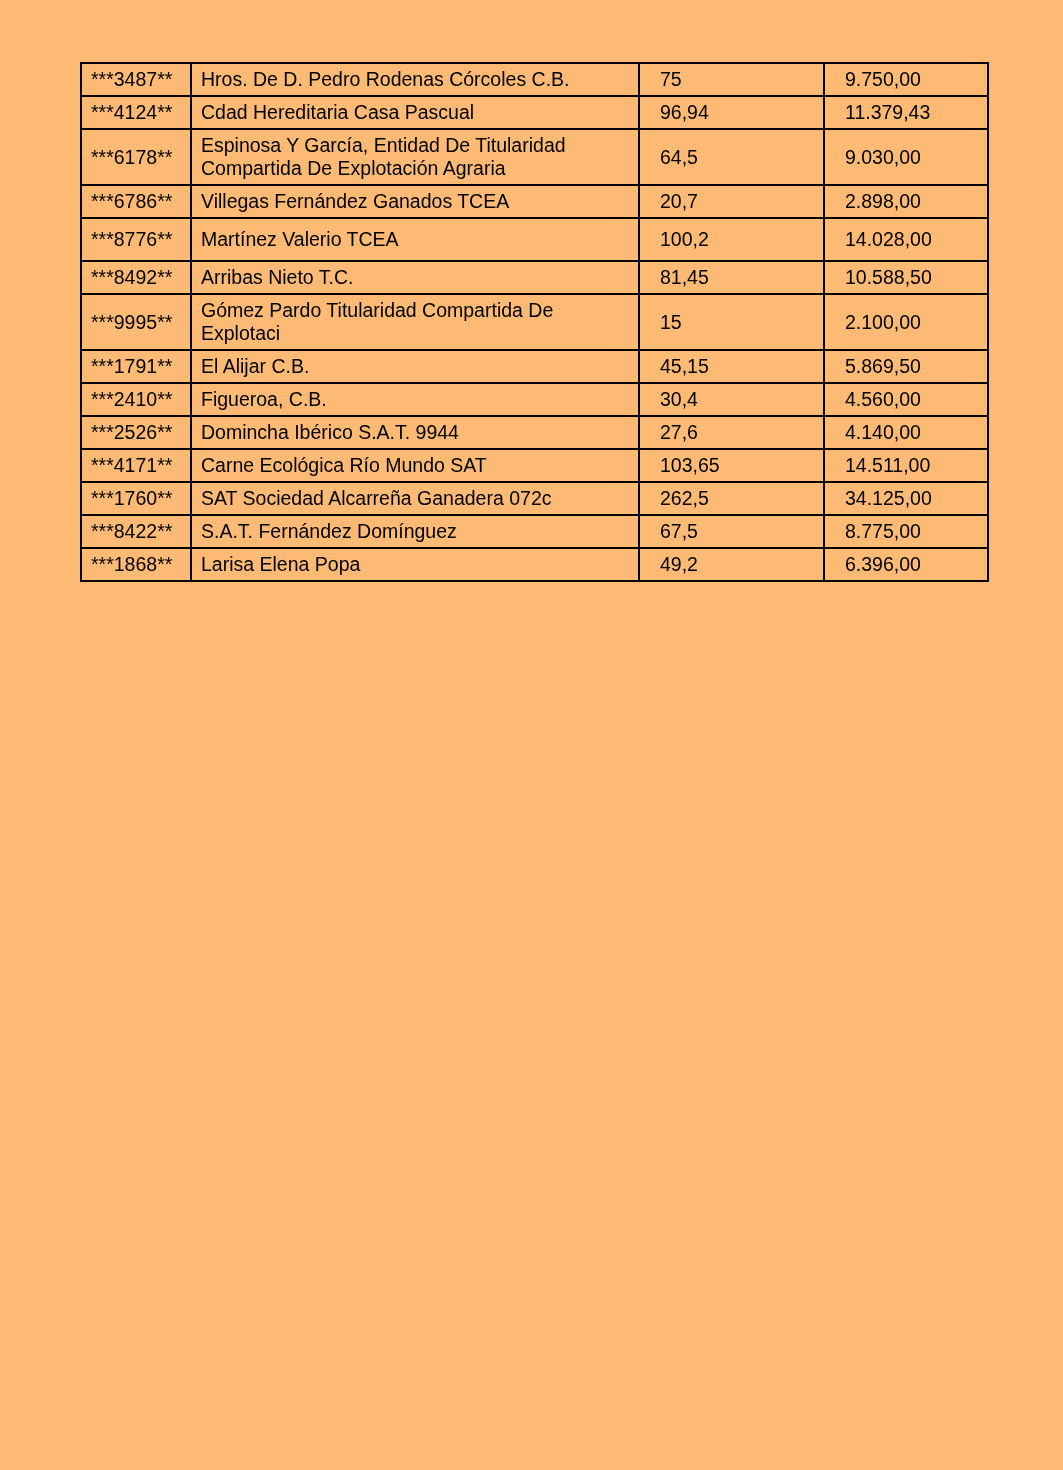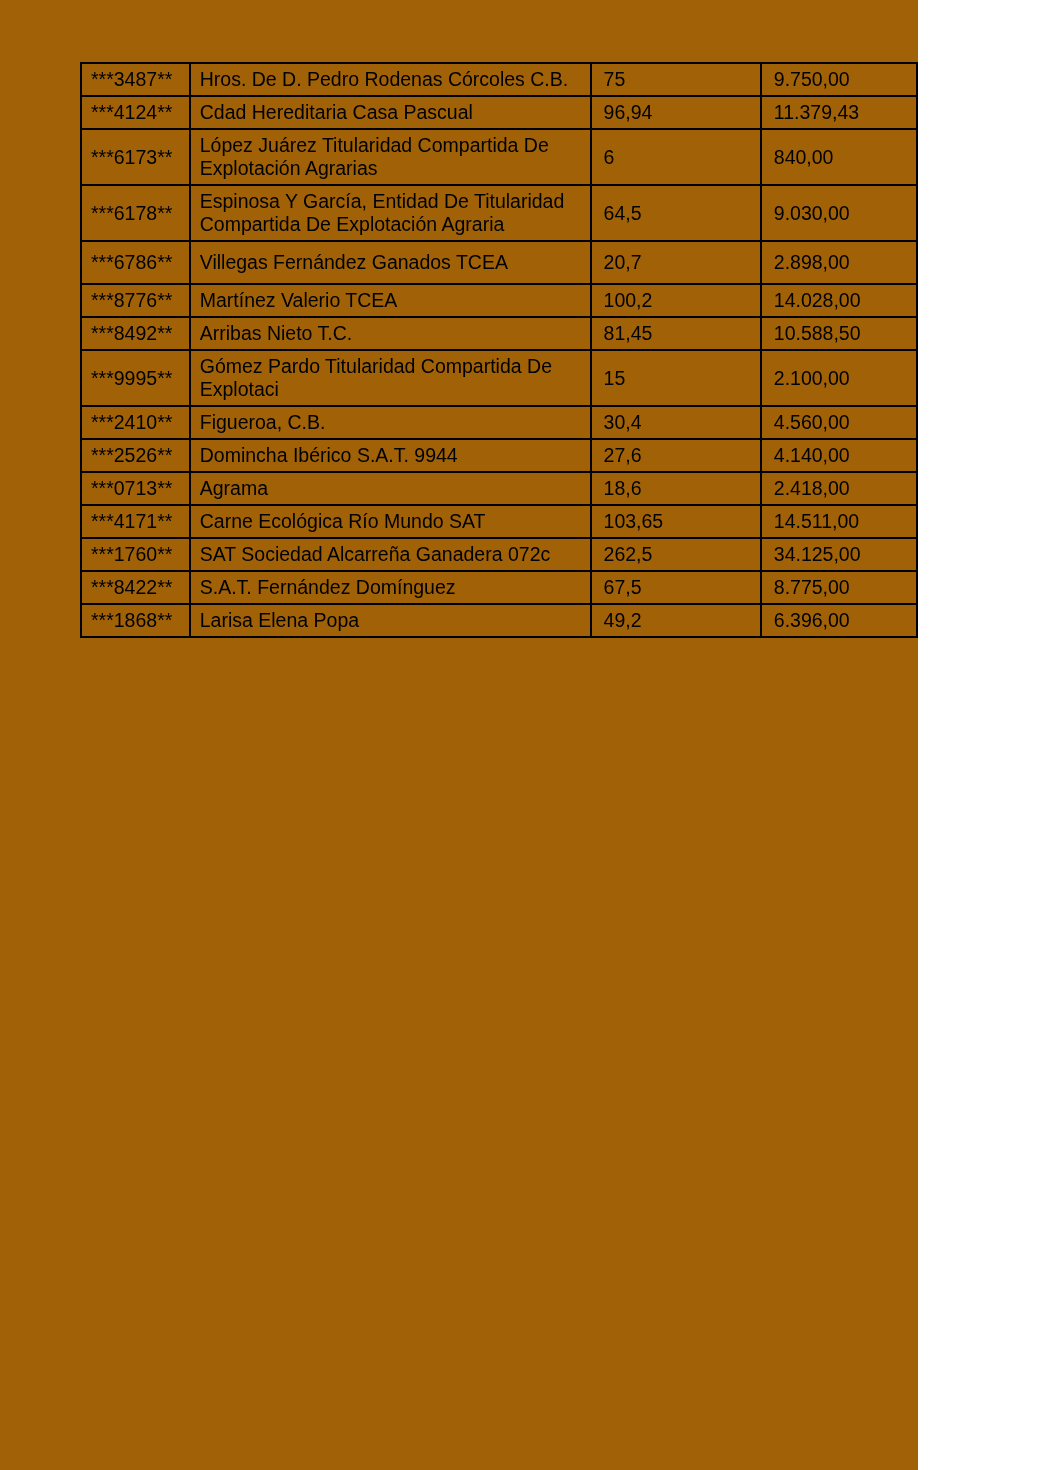--- a/index.html
+++ b/index.html
@@ -2,23 +2,23 @@
 <html><head>
 <meta charset="utf-8">
 <style>
   html, body {
     margin: 0;
     padding: 0;
     background: #ffffff;
   }
   .page {
     position: relative;
-    width: 918px;
+    width: 1063px;
     height: 1470px;
-    background: #a16207;
+    background: #fdba74;
     overflow: hidden;
     font-family: "Liberation Sans", sans-serif;
   }
   table.doc-table {
     position: absolute;
     left: 80px;
     top: 62px;
     border-collapse: collapse;
     table-layout: fixed;
   }
@@ -34,21 +34,21 @@
     padding: 4px 9px;
     font-size: 19.5px;
     line-height: 23px;
     color: #000000;
     vertical-align: middle;
     text-align: left;
     overflow: hidden;
   }
   table.doc-table td.qty-cell,
   table.doc-table td.amount-cell {
-    padding-left: 12px;
+    padding-left: 20px;
     white-space: nowrap;
   }
   table.doc-table td.id-cell {
     white-space: nowrap;
   }
 </style>
 </head>
 <body>
 
 <div class="page">
@@ -64,26 +64,20 @@
     <td class="id-cell">***3487**</td>
     <td class="name-cell">Hros. De D. Pedro Rodenas Córcoles C.B.</td>
     <td class="qty-cell">75</td>
     <td class="amount-cell">9.750,00</td>
   </tr>
         <tr>
     <td class="id-cell">***4124**</td>
     <td class="name-cell">Cdad Hereditaria Casa Pascual</td>
     <td class="qty-cell">96,94</td>
     <td class="amount-cell">11.379,43</td>
-  </tr>
-        <tr>
-    <td class="id-cell">***6173**</td>
-    <td class="name-cell">López Juárez Titularidad Compartida De Explotación Agrarias</td>
-    <td class="qty-cell">6</td>
-    <td class="amount-cell">840,00</td>
   </tr>
         <tr>
     <td class="id-cell">***6178**</td>
     <td class="name-cell">Espinosa Y García, Entidad De Titularidad Compartida De Explotación Agraria</td>
     <td class="qty-cell">64,5</td>
     <td class="amount-cell">9.030,00</td>
   </tr>
         <tr>
     <td class="id-cell">***6786**</td>
     <td class="name-cell">Villegas Fernández Ganados TCEA</td>
@@ -102,36 +96,36 @@
     <td class="qty-cell">81,45</td>
     <td class="amount-cell">10.588,50</td>
   </tr>
         <tr>
     <td class="id-cell">***9995**</td>
     <td class="name-cell">Gómez Pardo Titularidad Compartida De Explotaci</td>
     <td class="qty-cell">15</td>
     <td class="amount-cell">2.100,00</td>
   </tr>
         <tr>
+    <td class="id-cell">***1791**</td>
+    <td class="name-cell">El Alijar C.B.</td>
+    <td class="qty-cell">45,15</td>
+    <td class="amount-cell">5.869,50</td>
+  </tr>
+        <tr>
     <td class="id-cell">***2410**</td>
     <td class="name-cell">Figueroa, C.B.</td>
     <td class="qty-cell">30,4</td>
     <td class="amount-cell">4.560,00</td>
   </tr>
         <tr>
     <td class="id-cell">***2526**</td>
     <td class="name-cell">Domincha Ibérico S.A.T. 9944</td>
     <td class="qty-cell">27,6</td>
     <td class="amount-cell">4.140,00</td>
-  </tr>
-        <tr>
-    <td class="id-cell">***0713**</td>
-    <td class="name-cell">Agrama</td>
-    <td class="qty-cell">18,6</td>
-    <td class="amount-cell">2.418,00</td>
   </tr>
         <tr>
     <td class="id-cell">***4171**</td>
     <td class="name-cell">Carne Ecológica Río Mundo SAT</td>
     <td class="qty-cell">103,65</td>
     <td class="amount-cell">14.511,00</td>
   </tr>
         <tr>
     <td class="id-cell">***1760**</td>
     <td class="name-cell">SAT Sociedad Alcarreña Ganadera 072c</td>

